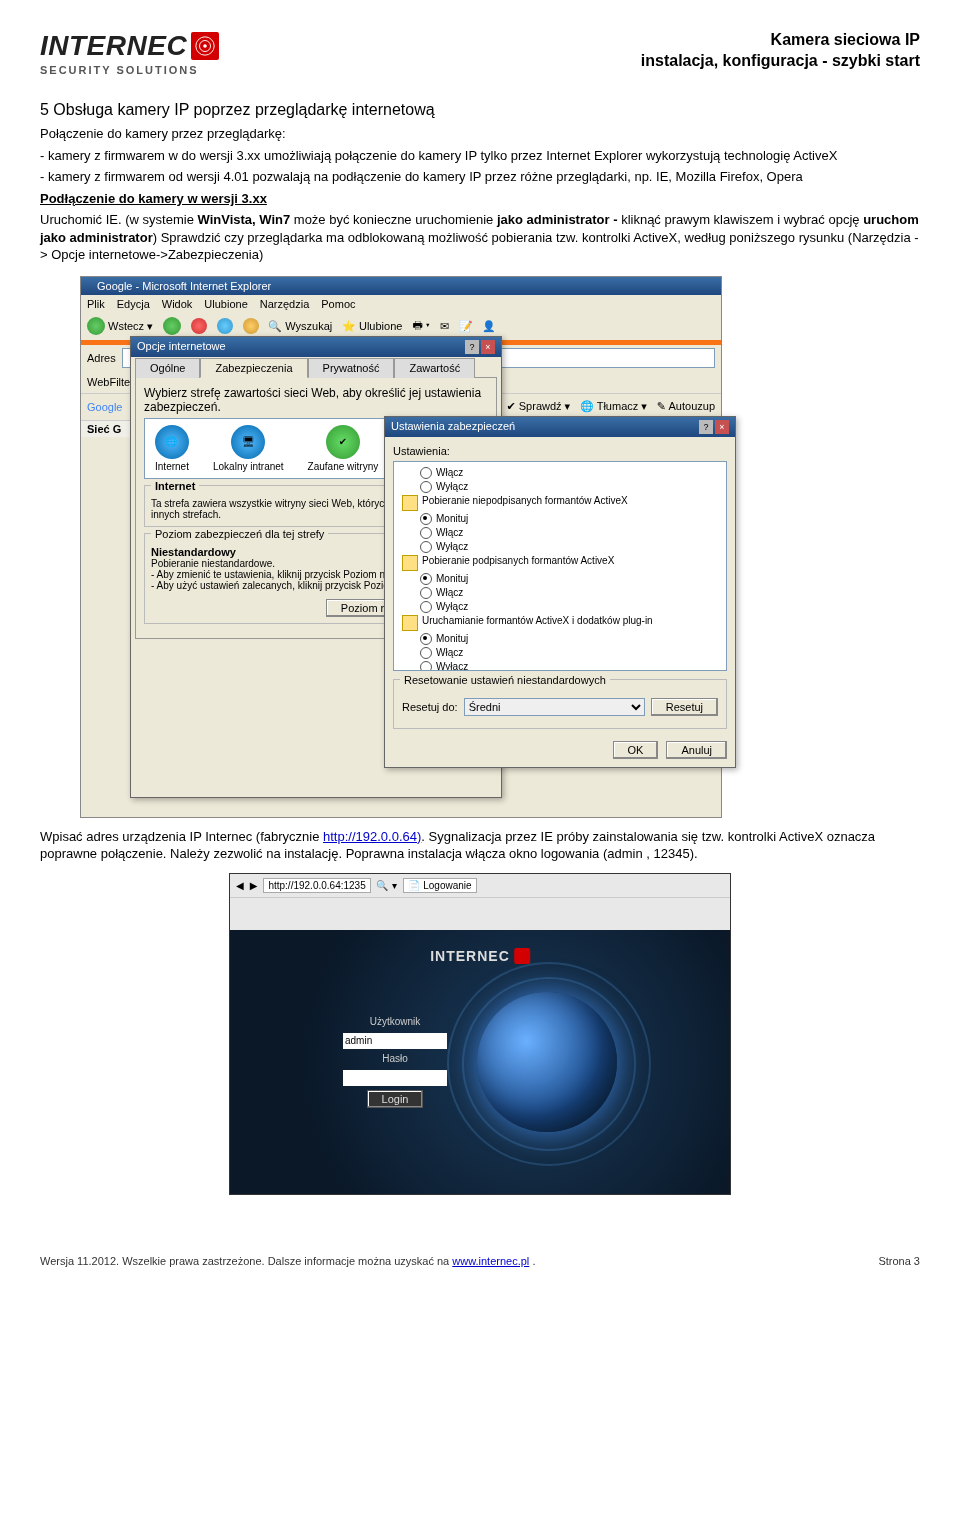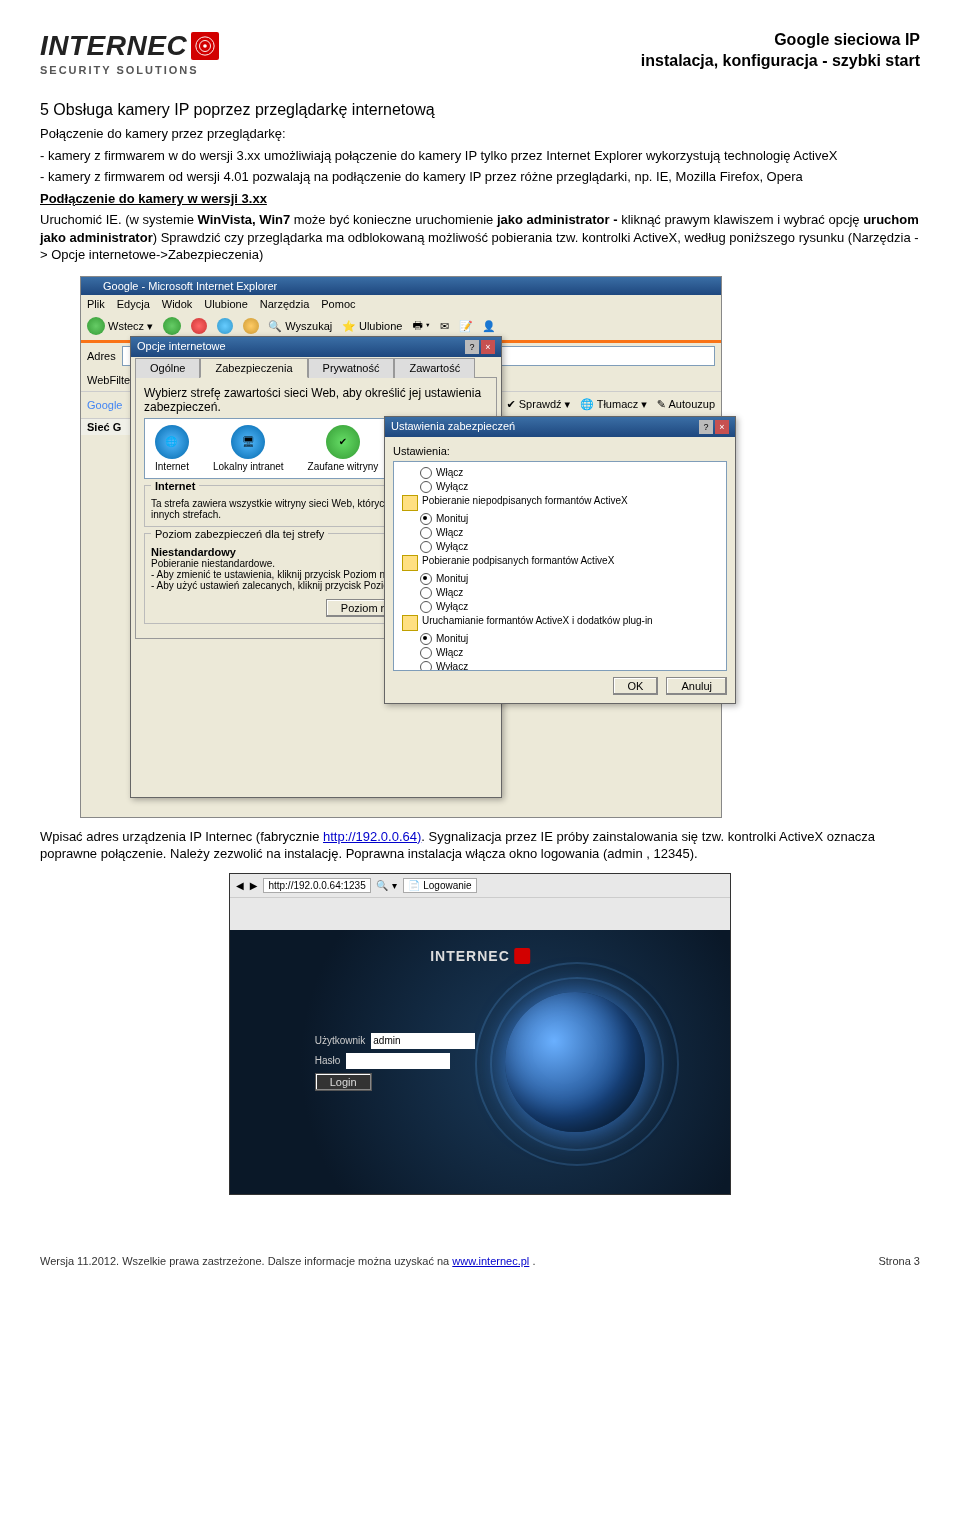--- a/index.html
+++ b/index.html
@@ -19,23 +19,23 @@
   .logo-badge svg { width:22px;height:22px;}
   .logo-sec { font-size: 11px; letter-spacing: 2px; color:#555; font-weight:700; margin-top:2px;}
   .title-block { text-align: right; font-weight: bold; font-size: 16px; line-height: 1.3;}
   h2 { font-size: 16px; font-weight: normal; margin: 18px 0 6px 0;}
   p { margin: 4px 0; line-height: 1.35;}
   .bold { font-weight: bold; }
   a { color: #0000cc; text-decoration: underline;}
   .screenshot { margin: 12px 0; position: relative;}
   .ss1 { width: 640px; height: 540px; margin-left: 40px;}
   .ie-win { position:absolute; left:0; top:0; width:640px; height:540px; background:#ece9d8; border:1px solid #888;}
-  .titlebar { background:linear-gradient(#3a6ea5,#1e477e); color:#fff; font-size:11px; padding:3px 22px;}
+  .titlebar { background:linear-gradient(#3a6ea5,#1e477e); color:#fff; font-size:11px; padding:3px 16px;}
   .menubar { background:#ece9d8; font-size:11px; padding:3px 6px; color:#000; display:flex; gap:12px;}
-  .toolbar { background:#ece9d8; padding:4px 6px; display:flex; gap:10px; align-items:center; border-bottom:3px solid #f97316; font-size:11px;}
+  .toolbar { background:#ece9d8; padding:4px 6px; display:flex; gap:10px; align-items:center; border-bottom:5px solid #f97316; font-size:11px;}
   .tb-btn { display:flex; align-items:center; gap:3px;}
   .circ { width:18px;height:18px;border-radius:50%;display:inline-block;}
   .addr { background:#ece9d8; padding:3px 6px; font-size:11px; display:flex; gap:6px; align-items:center;}
   .addr input { flex:1; height:16px; font-size:11px; border:1px solid #7f9db9; background:#fff;}
   .webfilter { background:#ece9d8; padding:3px 6px; font-size:11px; display:flex; gap:10px; align-items:center; border-bottom:1px solid #ccc;}
   .gbox { width:14px;height:14px;border:1px solid #999;display:inline-block;}
   .dialog { position:absolute; background:#ece9d8; border:1px solid #666; box-shadow:2px 2px 6px rgba(0,0,0,0.3); font-size:11px;}
   .dlg-title { background:linear-gradient(#3a6ea5,#1e477e); color:#fff; padding:3px 6px; display:flex; justify-content:space-between;}
   .dlg-title .btns { display:flex; gap:2px;}
   .dlg-title .xb { width:14px;height:14px;background:#c75050;color:#fff;text-align:center;font-size:9px;line-height:14px;}
@@ -64,21 +64,21 @@
   .reset-row select { flex:1; font-size:11px; height:18px; border:1px solid #7f9db9;}
   .net-row { background:#f0f0e8;padding:2px 6px;font-size:11px;}
 
   .ss2 { width:500px; height:320px; margin:10px auto; background:#0a1a2a; border:1px solid #333; position:relative;}
   .ss2-top { height:56px; background:#e8e8e8; border-bottom:1px solid #bbb;}
   .ss2-addr{ font-size:10px; padding:4px 6px; display:flex; gap:6px; align-items:center;}
   .ss2-addr .f{ border:1px solid #aaa; background:#fff; padding:1px 4px;}
   .ss2-body { position:absolute; top:56px; left:0; right:0; bottom:0; background:radial-gradient(circle at 60% 50%, #1a3a5a 0%, #0a1828 70%); display:flex; align-items:center; justify-content:center;}
   .globe-wrap{ position:relative; display:flex; align-items:center; gap:30px;}
   .login-panel { font-size:10px; color:#ccc;}
-  .login-panel .row{ display:flex; gap:6px; margin:4px 0; align-items:center;}
+  .login-panel .row{ display:flex; gap:6px; margin:4px 0; align-items:center;flex-direction:column;}
   .login-panel input{ width:100px; height:14px; font-size:10px; border:none; background:#fff;}
   .globe { width:140px; height:140px; border-radius:50%; background:radial-gradient(circle at 35% 35%, #6ab0ff, #1a4a8a 60%, #0a2a4a); box-shadow:0 0 30px #3a7acc, inset -10px -10px 30px rgba(0,0,0,0.5); position:relative;}
   .ring { position:absolute; border:2px solid rgba(100,180,255,0.2); border-radius:50%;}
   .ring.r1{ width:170px;height:170px; left:-15px; top:-15px;}
   .ring.r2{ width:200px;height:200px; left:-30px; top:-30px;}
   .brand-over { position:absolute; top:18px; left:50%; transform:translateX(-50%); color:#ddd; font-size:14px; font-weight:bold; letter-spacing:1px; display:flex; align-items:center; gap:4px;}
   .brand-over .bb { width:16px;height:16px; background:#d20000;border-radius:2px;}
   .footer { margin-top:60px; font-size:11px; color:#333;}
 </style>
 </head>
@@ -92,21 +92,21 @@
         <svg viewBox="0 0 24 24">
             <circle cx="12" cy="12" r="10" fill="none" stroke="#fff" stroke-width="1"></circle>
             <circle cx="12" cy="12" r="6" fill="none" stroke="#fff" stroke-width="1"></circle>
             <circle cx="12" cy="12" r="2" fill="#fff"></circle>
           </svg>
       </span>
     </div>
     <span class="logo-sec">SECURITY SOLUTIONS</span>
   </div>
   <div class="title-block">
-    <div>Google sieciowa IP</div>
+    <div>Kamera sieciowa IP</div>
     <div>instalacja, konfiguracja - szybki start</div>
   </div>
 </div>
 
 <h2>5  Obsługa kamery IP poprzez przeglądarkę internetową</h2>
 <p>Połączenie do kamery przez przeglądarkę:</p>
 <p>- kamery z firmwarem w do wersji 3.xx umożliwiają połączenie do kamery IP tylko przez Internet Explorer wykorzystują technologię ActiveX</p>
 <p>- kamery z firmwarem od wersji 4.01 pozwalają na podłączenie do kamery IP przez różne przeglądarki, np. IE, Mozilla Firefox, Opera</p>
 <p class="bold" style="text-decoration:underline;">Podłączenie do kamery w wersji 3.xx</p>
 <p>
@@ -263,20 +263,28 @@
           </div>
           <div class="radio-row sub">
             <span class="r"></span>
             <span>Włącz</span>
           </div>
           <div class="radio-row sub">
             <span class="r"></span>
             <span>Wyłącz</span>
           </div>
         </div>
+      <div class="fieldset" style="margin-top:8px">
+        <span class="leg">Resetowanie ustawień niestandardowych</span>
+        <div class="reset-row" style="margin-top:-6px">
+          <span>Resetuj do:</span>
+          <select><option>Średni</option></select>
+          <button class="btn">Resetuj</button>
+        </div>
+      </div>
       <div class="dlg-foot" style="padding:6px 0 0 0">
         <button class="btn">OK</button>
         <button class="btn">Anuluj</button>
       </div>
     </div>
   </div>
 </div>
 
 <p>
   <span>Wpisać adres urządzenia IP Internec (fabrycznie </span><a href="#">http://192.0.0.64)</a><span>. Sygnalizacja przez IE próby zainstalowania się tzw. kontrolki ActiveX oznacza poprawne połączenie. Należy zezwolić na instalację. Poprawna instalacja włącza okno logowania (admin , 12345).</span>

